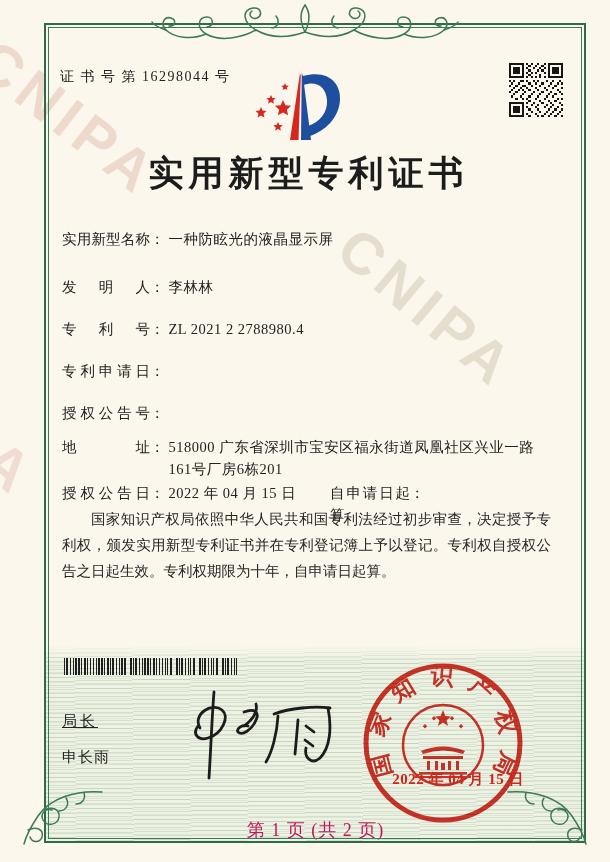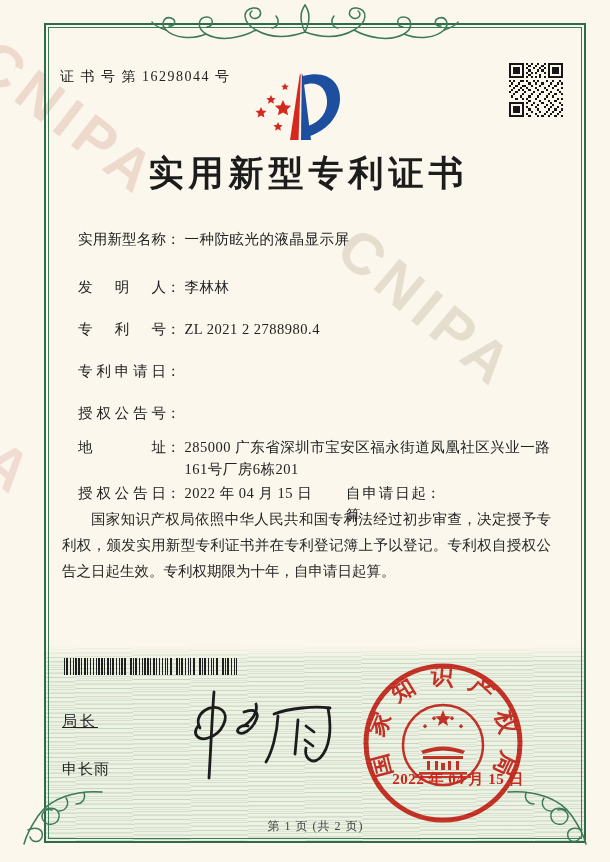--- a/index.html
+++ b/index.html
@@ -31,45 +31,45 @@
   .ornament-bl{position:absolute;left:14px;top:784px;z-index:4;}
   .ornament-br{position:absolute;left:506px;top:784px;z-index:4;transform:scaleX(-1);}
   
   .cert-no{position:absolute;left:60px;top:68px;font-size:14px;letter-spacing:1.5px;z-index:2;}
   .logo{position:absolute;left:240px;top:54px;z-index:2;}
   .qr{position:absolute;left:509px;top:62px;z-index:2;}
   .cert-title{position:absolute;left:0;right:0;top:150px;text-align:center;
     font-size:35px;font-weight:700;letter-spacing:5px;z-index:2;color:#1c1c1c;padding-left:7px;}
   
   .frow{position:absolute;left:62px;width:492px;display:flex;align-items:flex-start;
-    font-size:14.5px;line-height:22px;z-index:2;margin-left:16px;}
+    font-size:14.5px;line-height:22px;z-index:2;}
   .flabel{display:inline-block;width:88px;text-align:justify;text-align-last:justify;flex:0 0 88px;}
   .fcolon{flex:0 0 auto;margin-right:4px;}
   .fvalue{flex:1;letter-spacing:0.5px;}
   .pair2{position:absolute;left:268px;top:0;display:flex;}
   .pair2 .flabel{width:80px;flex-basis:80px;}
   
   .body-text{position:absolute;left:62px;top:506px;width:489px;z-index:2;
     font-size:14.5px;line-height:26px;text-align:justify;color:#262626;}
   .body-text p{margin:0;text-indent:2em;}
   
   .barcode{position:absolute;left:64px;top:658px;width:173px;height:17px;z-index:2;
     background:repeating-linear-gradient(90deg,
       #1f1f1f 0 1px, transparent 1px 2.5px,
       #1f1f1f 2.5px 4.5px, transparent 4.5px 6px,
       #1f1f1f 6px 6.8px, transparent 6.8px 9px,
       #1f1f1f 9px 10.5px, transparent 10.5px 11.5px);}
   .signer-title{position:absolute;left:62px;top:712px;font-size:15px;letter-spacing:3px;z-index:2;text-decoration:underline;}
-  .signer-name{position:absolute;left:62px;top:748px;font-size:15px;letter-spacing:1px;z-index:2;margin-top:12px;}
+  .signer-name{position:absolute;left:62px;top:748px;font-size:15px;letter-spacing:1px;z-index:2;}
   .signature{position:absolute;left:178px;top:686px;z-index:2;}
   .seal{position:absolute;left:358px;top:658px;z-index:5;mix-blend-mode:multiply;opacity:0.94;}
   .seal-date{position:absolute;left:380px;top:770px;width:156px;text-align:center;z-index:6;
     font-size:15px;font-weight:700;letter-spacing:0.5px;color:#c9271c;}
   .page-footer{position:absolute;left:44px;top:818px;width:543px;text-align:center;
-    font-size:12px;color:#404040;z-index:2;letter-spacing:1px;}
+    font-size:18px;color:#be185d;z-index:2;letter-spacing:1px;}
 </style>
 </head>
 <body>
 
 <div class="page">
 
   <div class="wm wm1">CNIPA</div>
   <div class="wm wm2">CNIPA</div>
   <div class="wm wm3">CNIPA</div>
 
@@ -183,21 +183,21 @@
     <span class="flabel">专利申请日</span>
       <span class="fcolon">：</span>
   </div>
   <div class="frow" style="top:402px">
     <span class="flabel">授权公告号</span>
       <span class="fcolon">：</span>
   </div>
   <div class="frow" style="top:436px">
     <span class="flabel">地址</span>
       <span class="fcolon">：</span>
-      <span class="fvalue">285000 广东省深圳市宝安区福永街道凤凰社区兴业一路161号厂房6栋201</span>
+      <span class="fvalue">518000 广东省深圳市宝安区福永街道凤凰社区兴业一路161号厂房6栋201</span>
   </div>
   <div class="frow" style="top:482px">
     <span class="flabel">授权公告日</span>
       <span class="fcolon">：</span>
       <span class="fvalue">2022 年 04 月 15 日</span>
     <span class="pair2">
       <span class="flabel">自申请日起算</span>
         <span class="fcolon">：</span>
     </span>
   </div>

